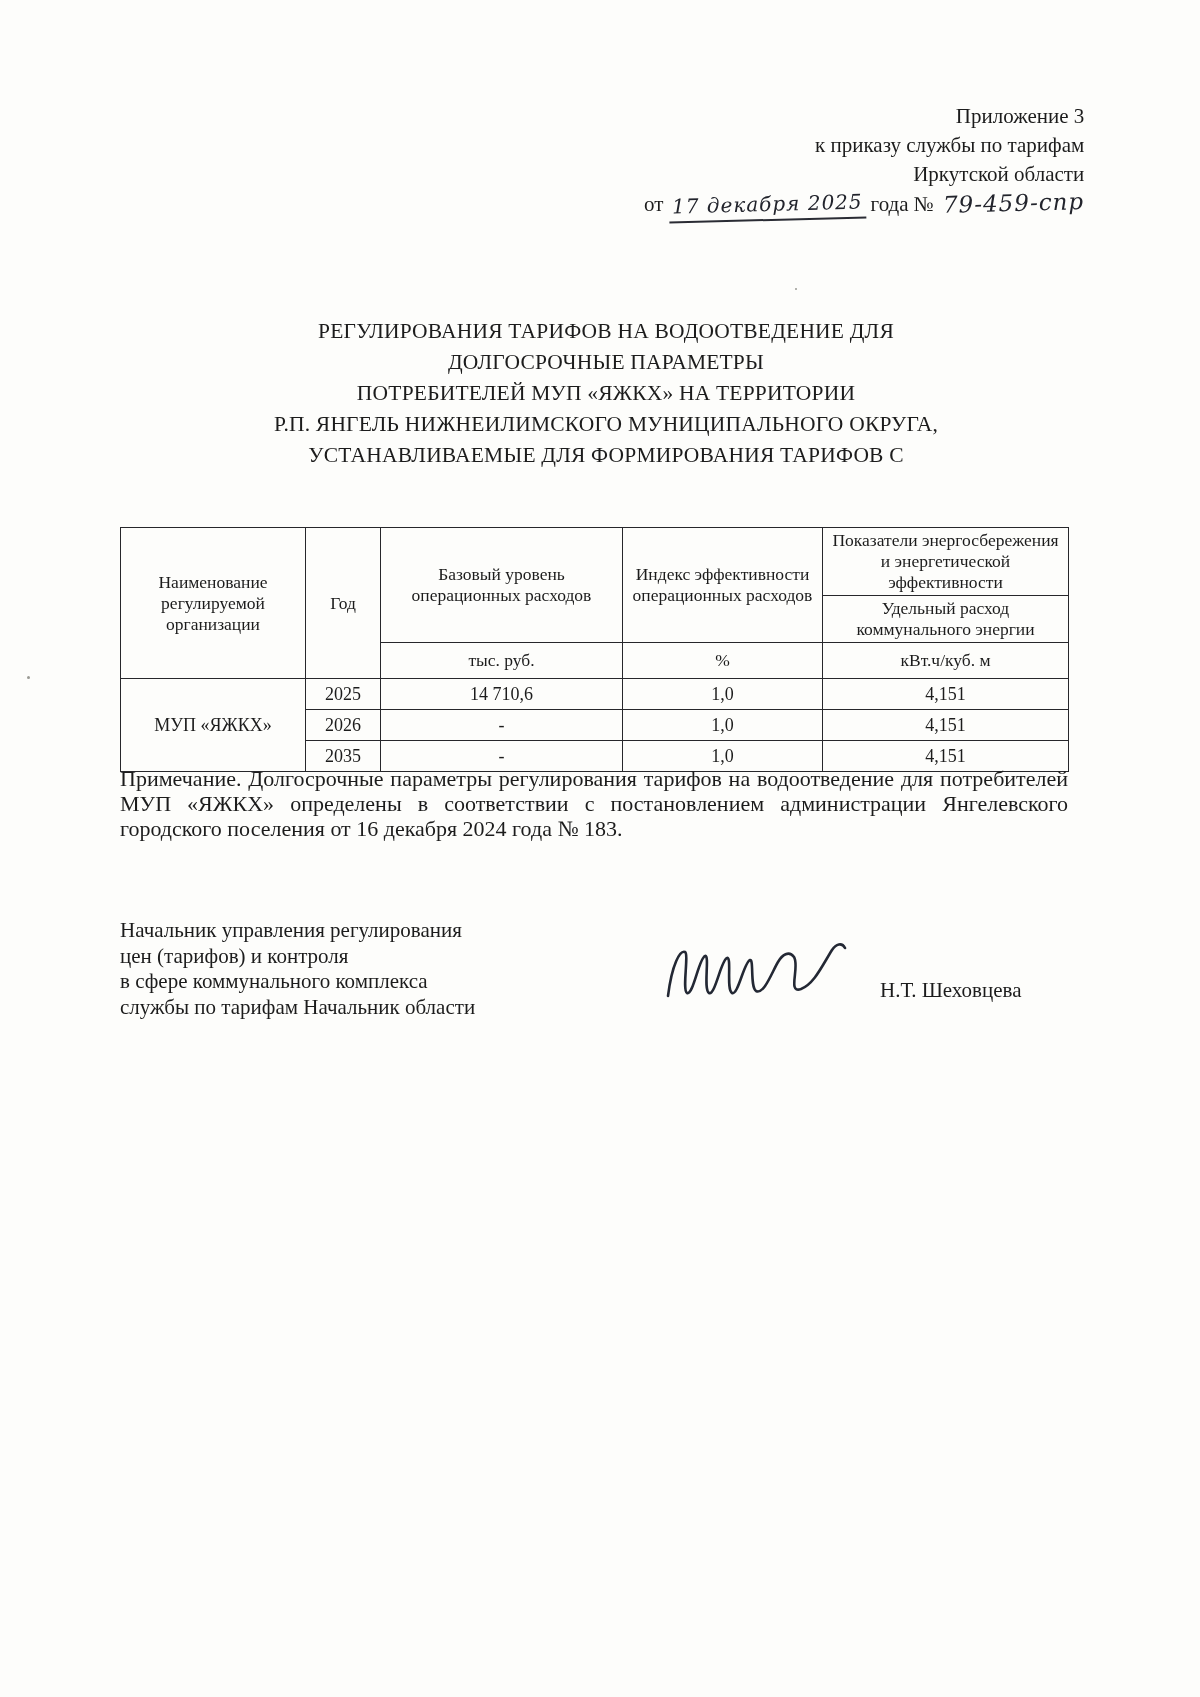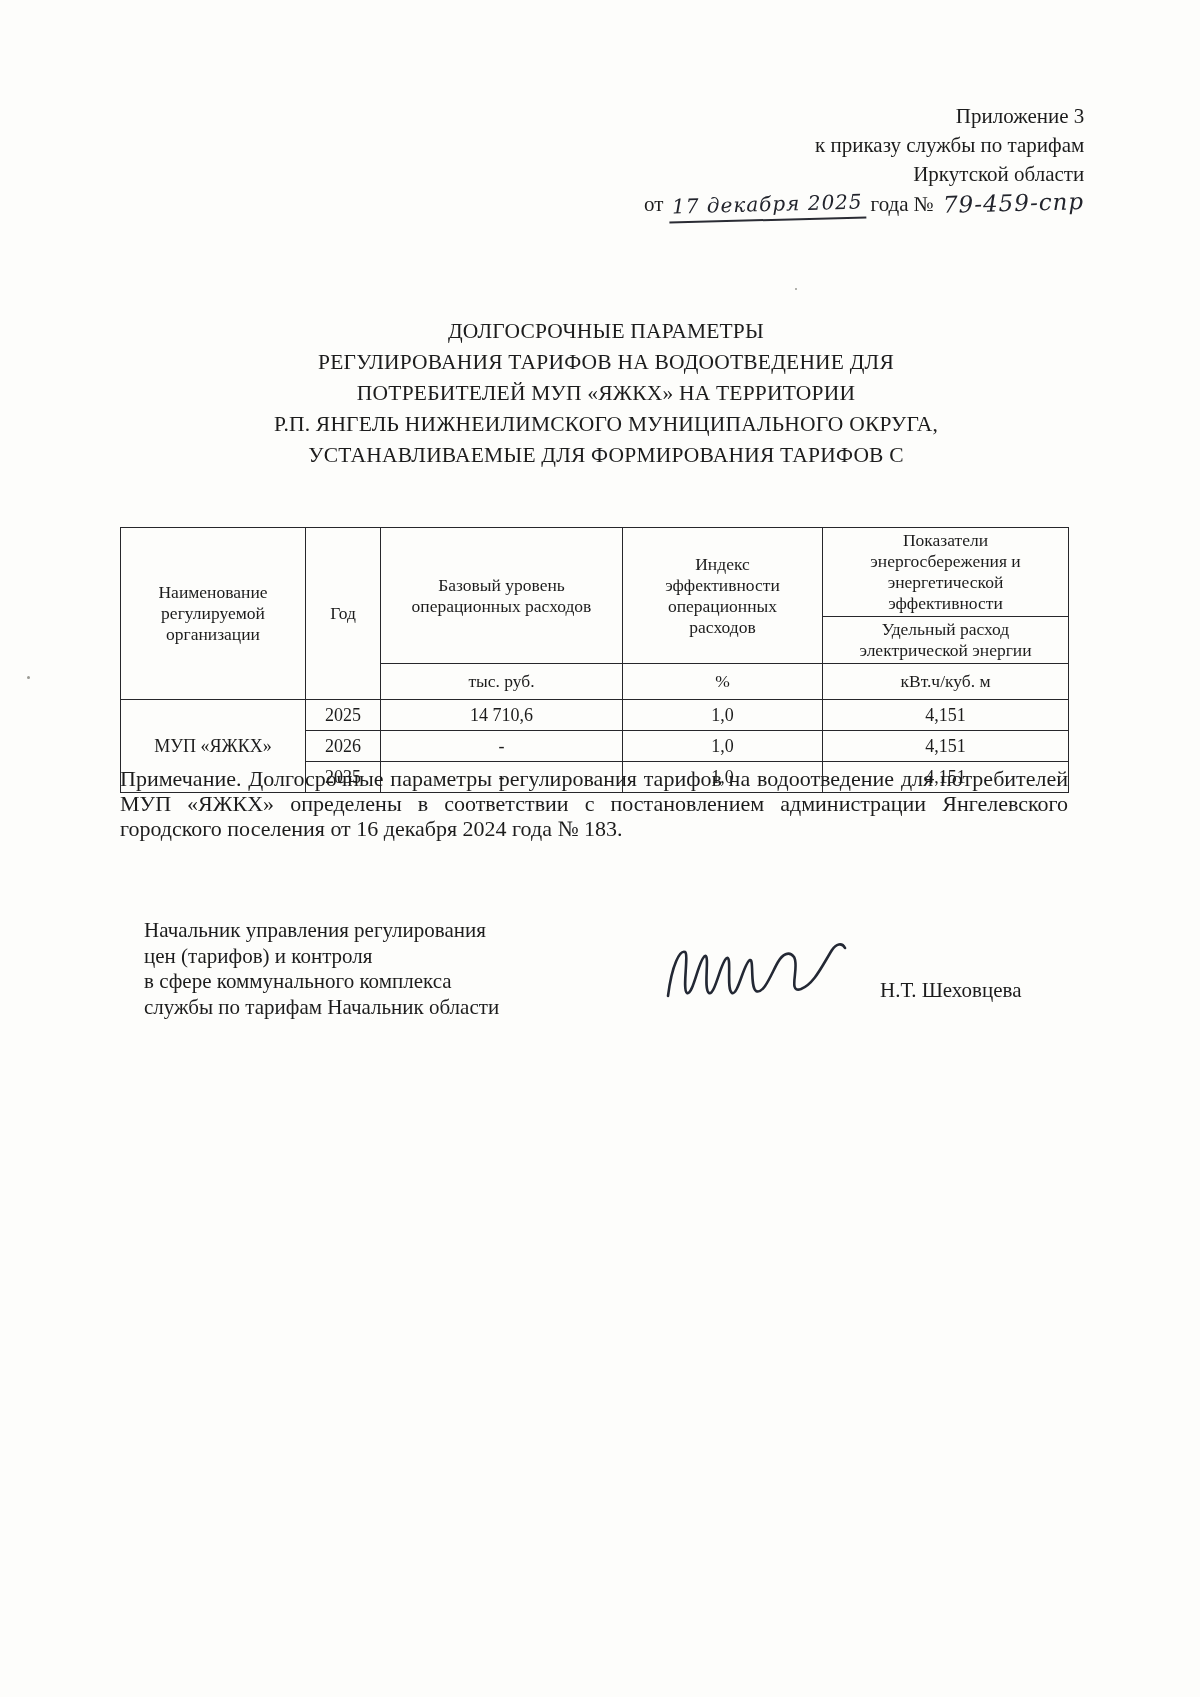--- a/index.html
+++ b/index.html
@@ -55,21 +55,21 @@
     width: 948px;
     border-collapse: collapse;
     font-size: 18px;
     table-layout: fixed;
   }
   table.params th, table.params td {
     border: 1.5px solid #27272b;
     text-align: center;
     vertical-align: middle;
     font-weight: normal;
-    padding: 2px 16px;
+    padding: 2px 6px;
     line-height: 21px;
   }
   table.params thead th { font-size: 17.5px; }
   tr.hdr-top    { height: 66px; }
   tr.hdr-sub    { height: 40px; }
   tr.hdr-units  { height: 36px; }
   tr.data-row   { height: 31px; }
   .note-block {
     position: absolute;
     left: 120px;
@@ -79,21 +79,20 @@
     line-height: 25px;
     text-align: justify;
   }
   .signoff-block {
     position: absolute;
     left: 120px;
     top: 918px;
     width: 470px;
     font-size: 21px;
     line-height: 25.5px;
-    margin-left: 24px;
   }
   .signature-scribble {
     position: absolute;
     left: 648px;
     top: 930px;
     width: 210px;
     height: 90px;
   }
   .signoff-name {
     position: absolute;
@@ -117,22 +116,22 @@
   <div>Иркутской области</div>
   <div>
     <span>от</span>
     <span class="hand hand-date">17 декабря 2025</span>
     <span>года №</span>
     <span class="hand hand-number">79-459-спр</span>
   </div>
 </div>
 
 <div class="title-block">
+  <div>РЕГУЛИРОВАНИЯ ТАРИФОВ НА ВОДООТВЕДЕНИЕ ДЛЯ</div>
   <div>ДОЛГОСРОЧНЫЕ ПАРАМЕТРЫ</div>
-  <div>РЕГУЛИРОВАНИЯ ТАРИФОВ НА ВОДООТВЕДЕНИЕ ДЛЯ</div>
   <div>ПОТРЕБИТЕЛЕЙ МУП «ЯЖКХ» НА ТЕРРИТОРИИ</div>
   <div>Р.П. ЯНГЕЛЬ НИЖНЕИЛИМСКОГО МУНИЦИПАЛЬНОГО ОКРУГА,</div>
   <div>УСТАНАВЛИВАЕМЫЕ ДЛЯ ФОРМИРОВАНИЯ ТАРИФОВ С</div>
 </div>
 
 <table class="params">
   <colgroup>
     <col style="width:185px">
     <col style="width:75px">
     <col style="width:242px">
@@ -141,21 +140,21 @@
   </colgroup>
   <thead>
     <tr class="hdr-top">
       <th rowspan="3">Наименование регулируемой организации</th>
       <th rowspan="3">Год</th>
       <th rowspan="2">Базовый уровень операционных расходов</th>
       <th rowspan="2">Индекс эффективности операционных расходов</th>
       <th>Показатели энергосбережения и энергетической эффективности</th>
     </tr>
     <tr class="hdr-sub">
-      <th>Удельный расход электрической энергии</th>
+      <th>Удельный расход коммунального энергии</th>
     </tr>
     <tr class="hdr-units">
       <th>тыс. руб.</th>
       <th>%</th>
       <th>кВт.ч/куб. м</th>
     </tr>
   </thead>
   <tbody>
     <tr class="data-row">
       <td rowspan="3">МУП «ЯЖКХ»</td>

